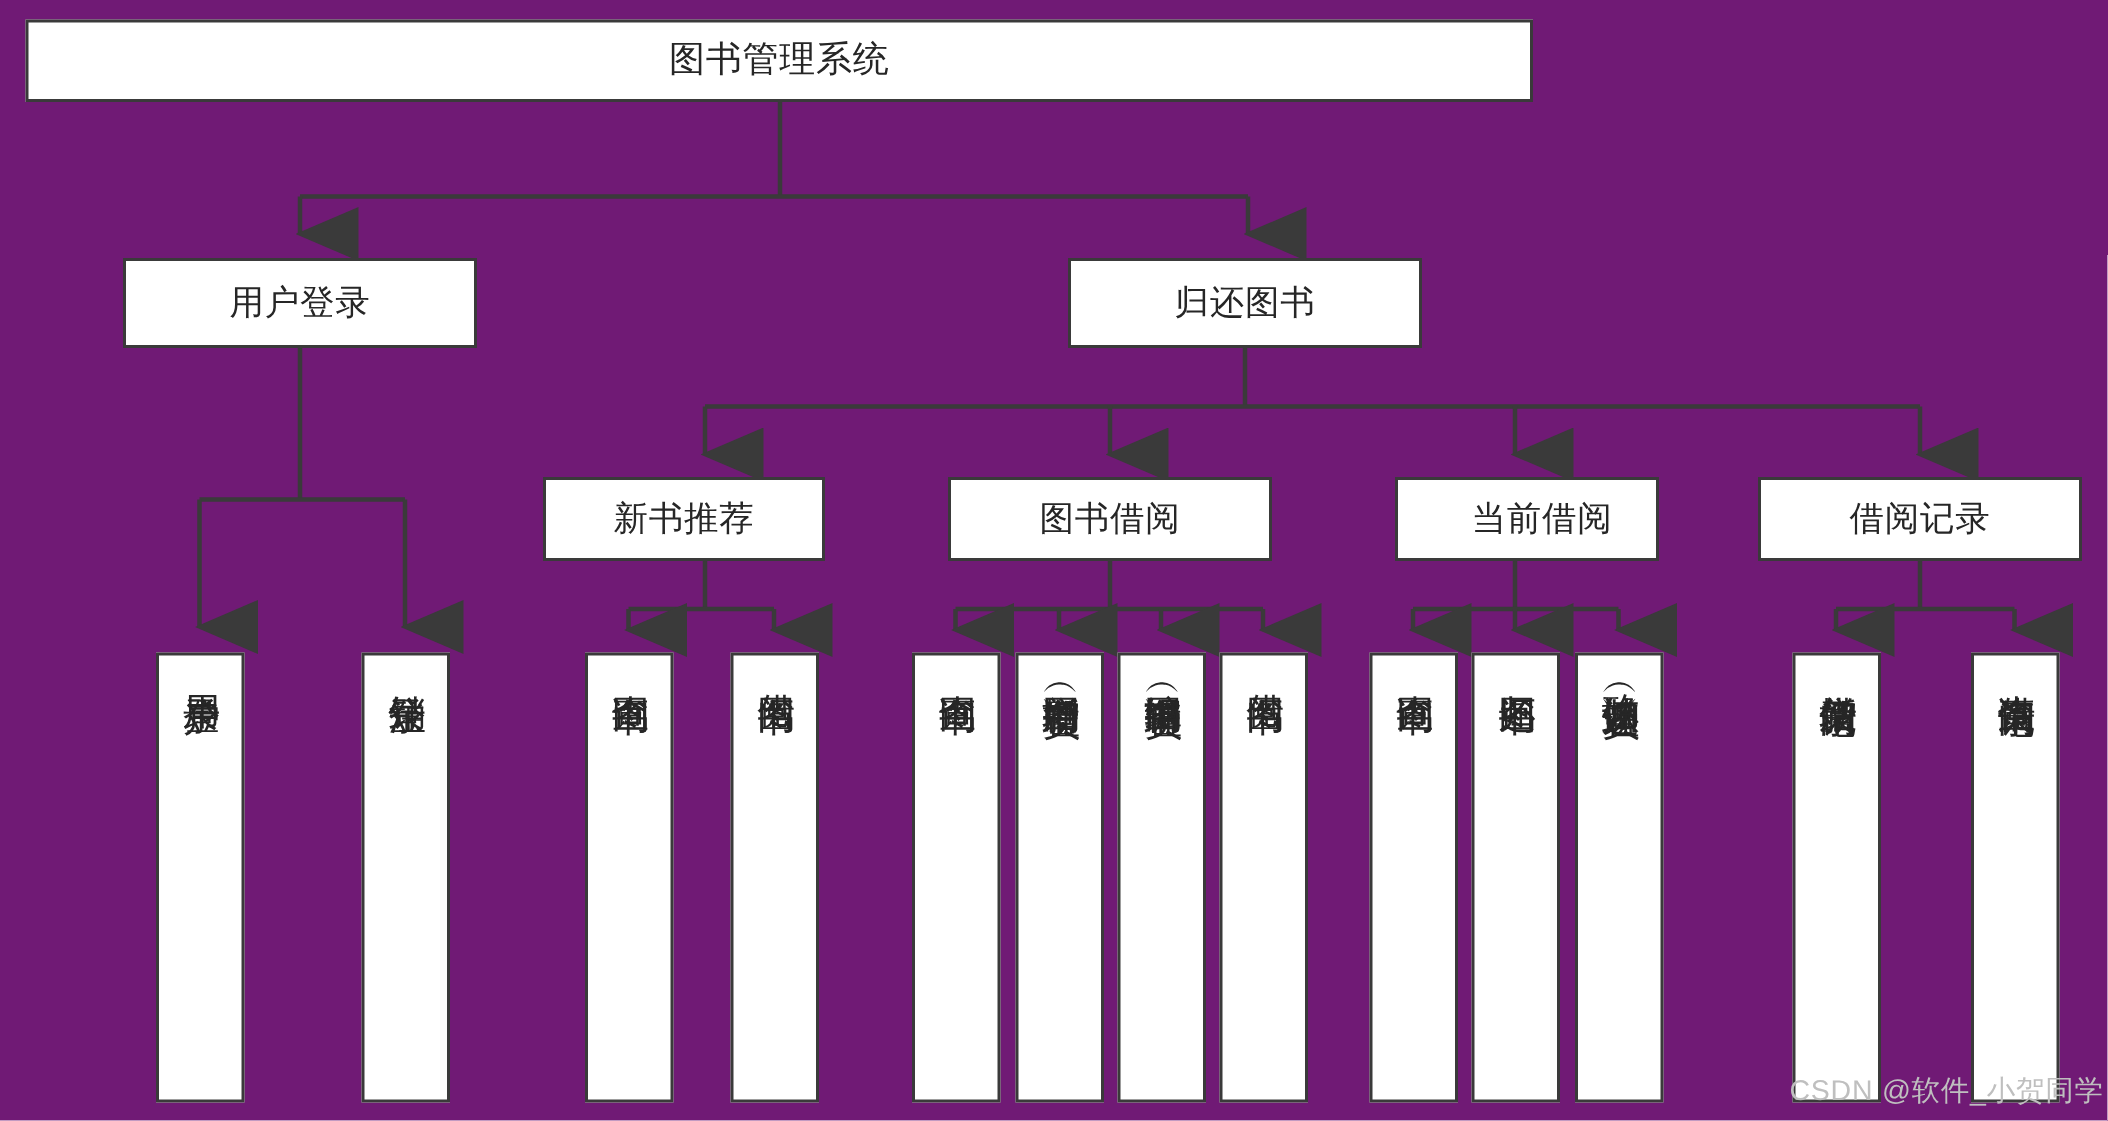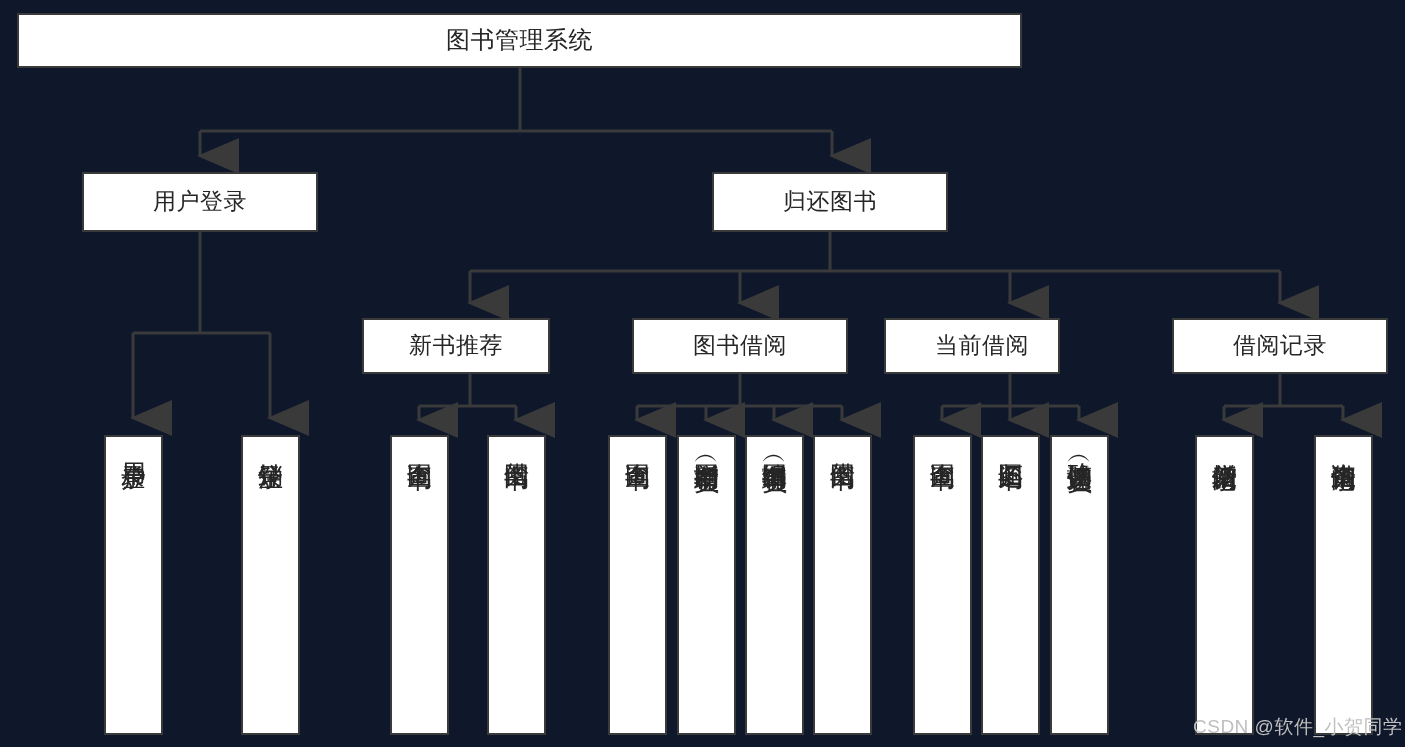--- a/index.html
+++ b/index.html
@@ -8,21 +8,21 @@
     padding: 0;
     background: #ffffff;
   }
   body {
     font-family: "Liberation Sans", "DejaVu Sans", sans-serif;
   }
   #canvas {
     position: relative;
     width: 1405px;
     height: 747px;
-    background: #0f172a;
+    background: #701a75;
     overflow: hidden;
     text-align: right;
   }
   svg#edges {
     position: absolute;
     left: 0;
     top: 0;
     width: 1405px;
     height: 747px;
     pointer-events: none;
@@ -138,21 +138,21 @@
   <div class="node horiz" style="left:712px; top:172px; width:236px; height:60px;">
     <span class="label">归还图书</span>
   </div>
 
   <div class="node horiz" style="left:362px; top:318px; width:188px; height:56px;">
     <span class="label">新书推荐</span>
   </div>
   <div class="node horiz" style="left:632px; top:318px; width:216px; height:56px;">
     <span class="label">图书借阅</span>
   </div>
-  <div class="node horiz" style="left:884px; top:318px; width:176px; height:56px;padding-left:20px;">
+  <div class="node horiz" style="left:930px; top:318px; width:176px; height:56px;padding-left:20px;">
     <span class="label">当前借阅</span>
   </div>
   <div class="node horiz" style="left:1172px; top:318px; width:216px; height:56px;">
     <span class="label">借阅记录</span>
   </div>
 
   <div class="node leaf" style="left:104px; top:435px; width:59px; height:300px;">
     <span class="label">用户登录</span>
   </div>
   <div class="node leaf" style="left:241px; top:435px; width:59px; height:300px;">

